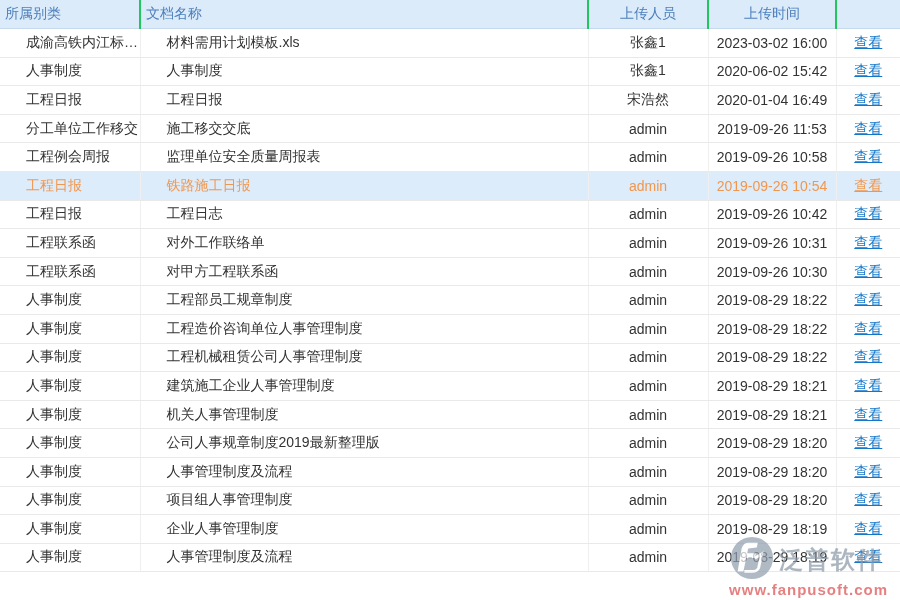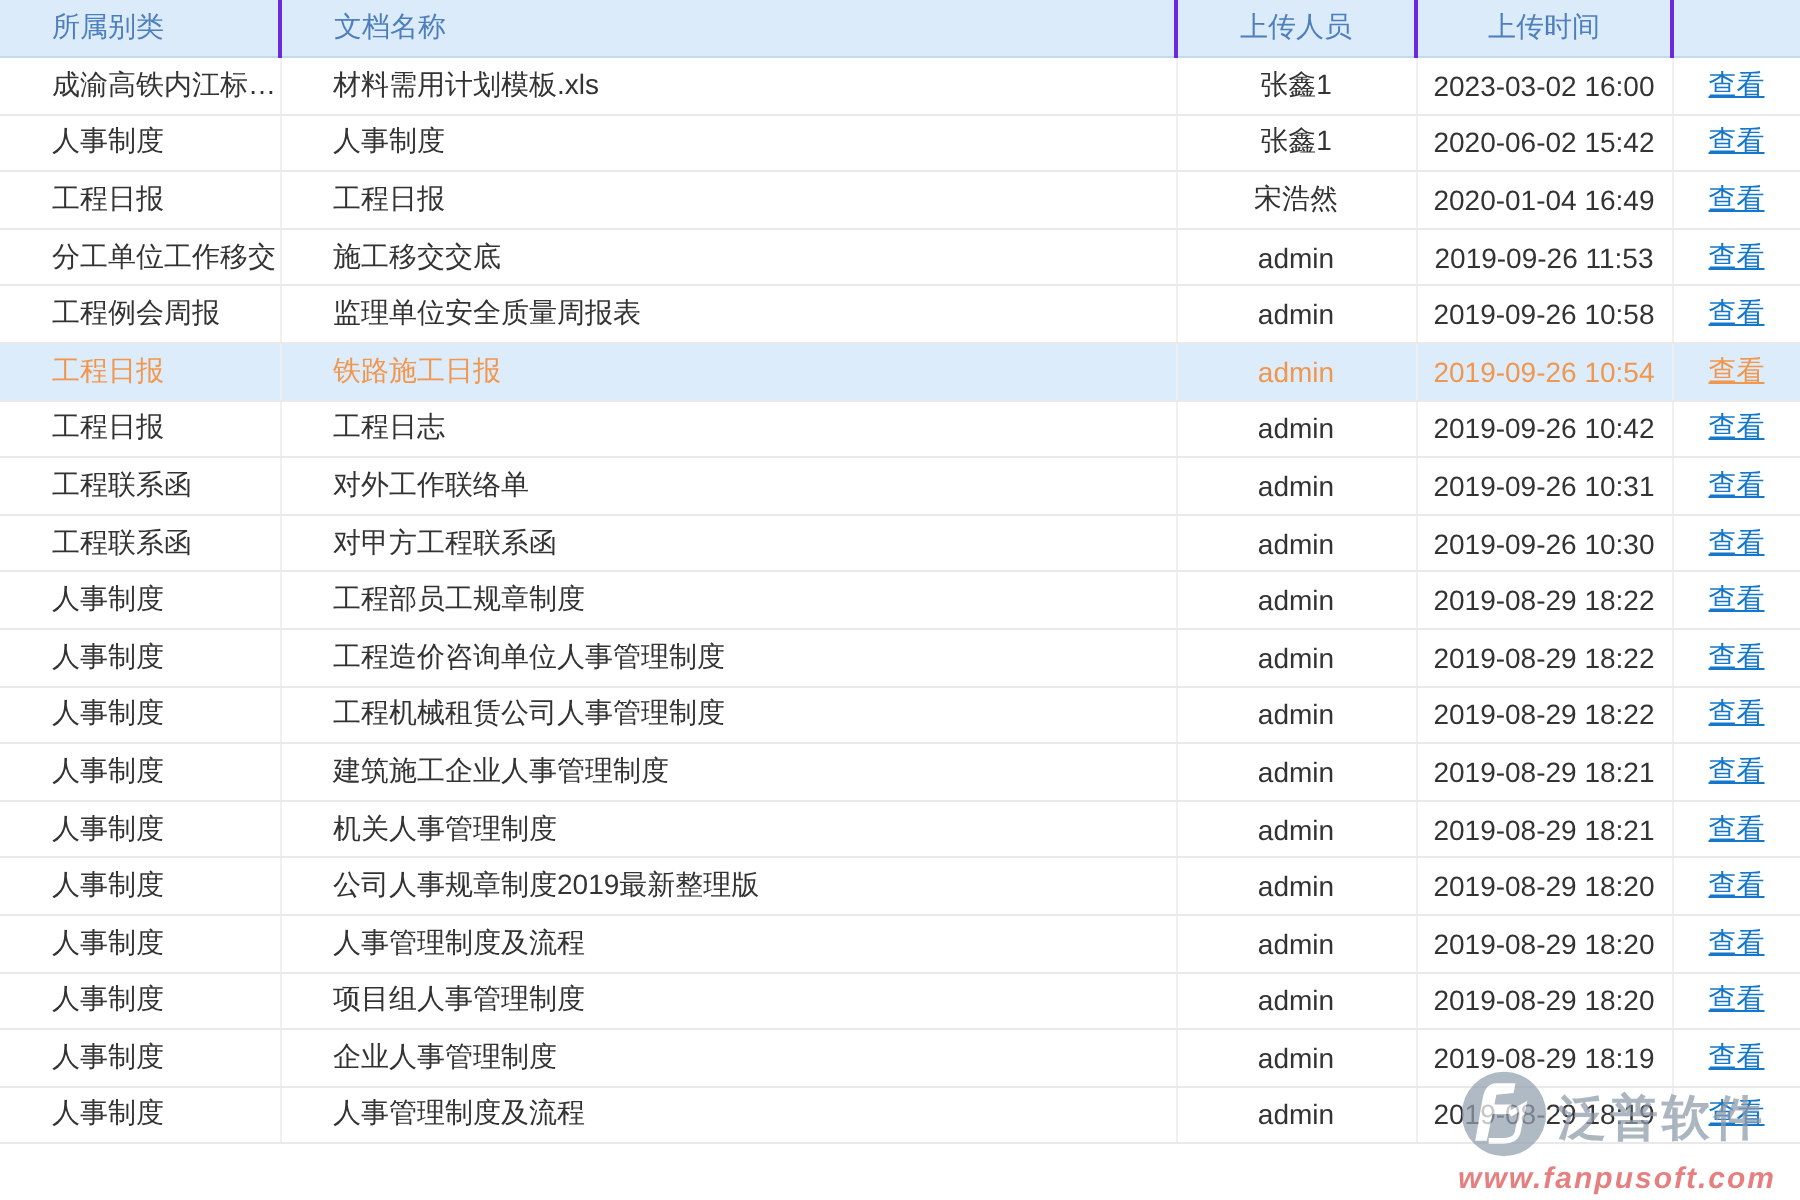--- a/index.html
+++ b/index.html
@@ -11,24 +11,24 @@
   table.doc-table {
     border-collapse:collapse; table-layout:fixed;
     width:900px;
   }
   col.c1 { width:140px; } col.c2 { width:448px; }
   col.c3 { width:120px; } col.c4 { width:128px; } col.c5 { width:64px; }
 
   thead th {
     background:#dcebfa; color:#4c7fbc; font-weight:normal; font-size:14px;
     height:28px; padding:0; border-bottom:1px solid #c6d9ec;
-    border-left:2px solid #6d28d9; white-space:nowrap; overflow:hidden;
+    border-left:2px solid #22c55e; white-space:nowrap; overflow:hidden;
   }
   thead th:first-child { border-left:none; }
-  thead th.left { text-align:left; padding-left:26px; }
+  thead th.left { text-align:left; padding-left:5px; }
   thead th.center { text-align:center; }
 
   tbody td {
     font-size:14px; color:#333333; height:27.6px; padding:0;
     border-bottom:1px solid #e9e9e9; border-right:1px solid #efefef;
     white-space:nowrap; overflow:hidden; text-overflow:ellipsis;
     background:#ffffff;
   }
   tbody td:last-child { border-right:none; }
   td.c1, td.c2 { text-align:left; padding-left:26px; }
@@ -44,21 +44,20 @@
     pointer-events:none; opacity:0.72; text-align:center;
   }
   .wm-row { display:flex; align-items:center; gap:4px; }
   .wm-brand {
     font-size:24px; font-weight:bold; color:#8d9aa9; letter-spacing:2px;
     line-height:1;
   }
   .wm-url {
     font-size:15px; font-weight:bold; color:#dd4f4f; letter-spacing:1px;
     margin-top:-4px;
-    font-style:italic;
   }
 </style>
 </head>
 <body>
 
 <table class="doc-table">
   <colgroup>
     <col class="c1">
       <col class="c2">
       <col class="c3">

